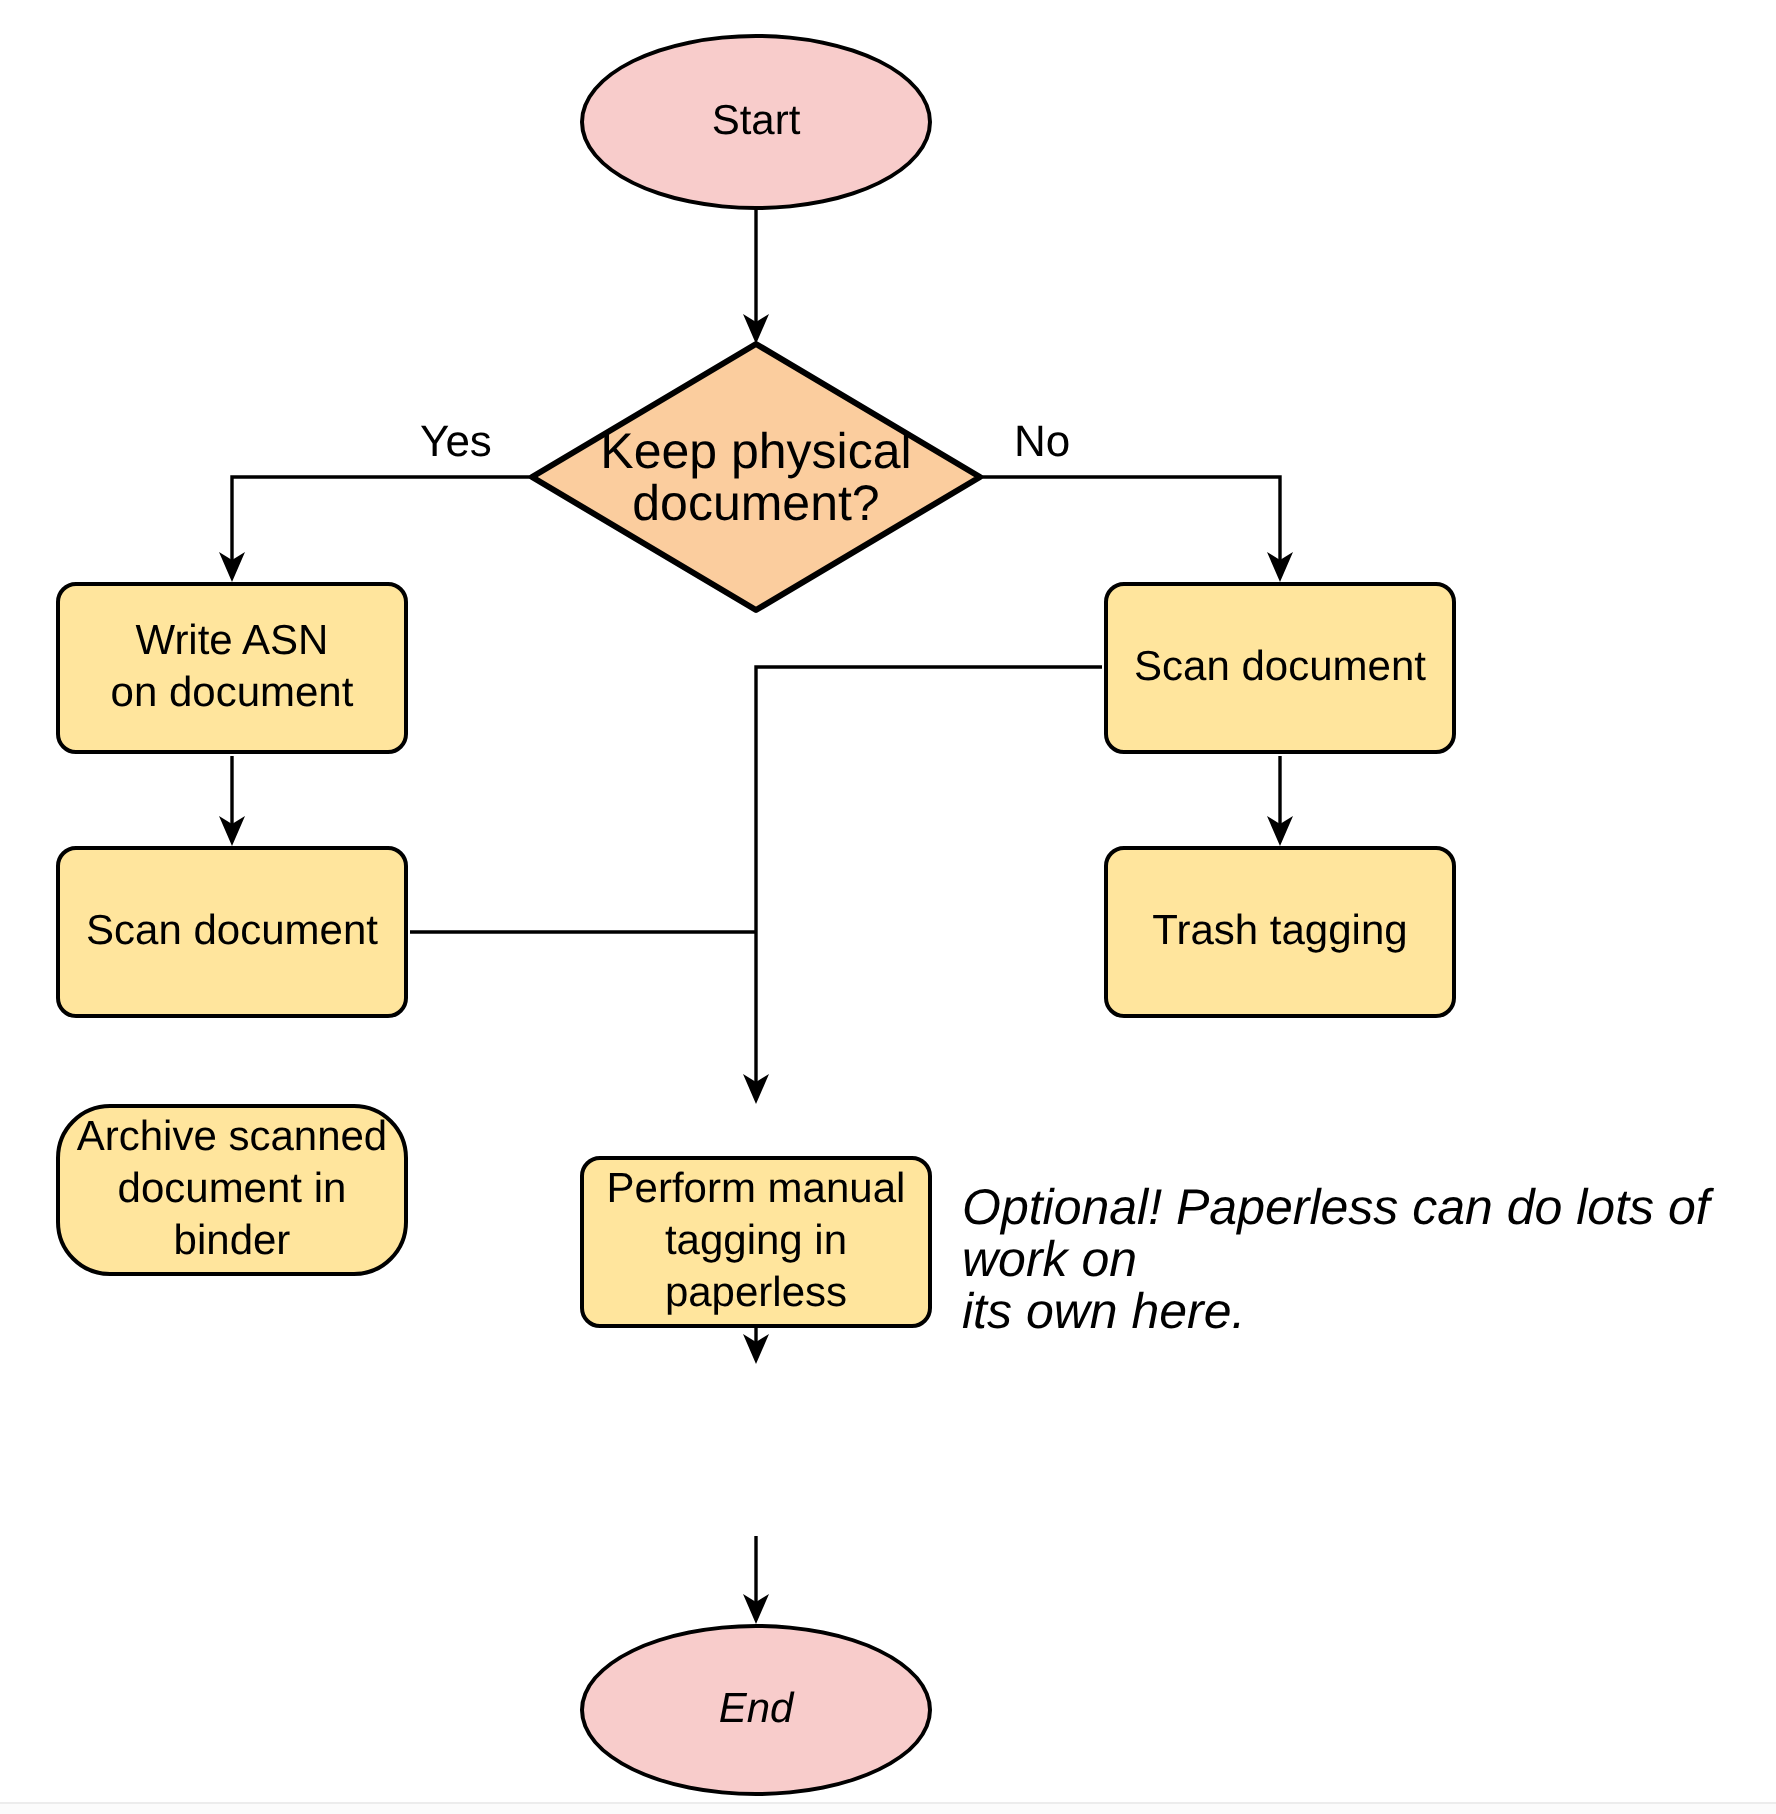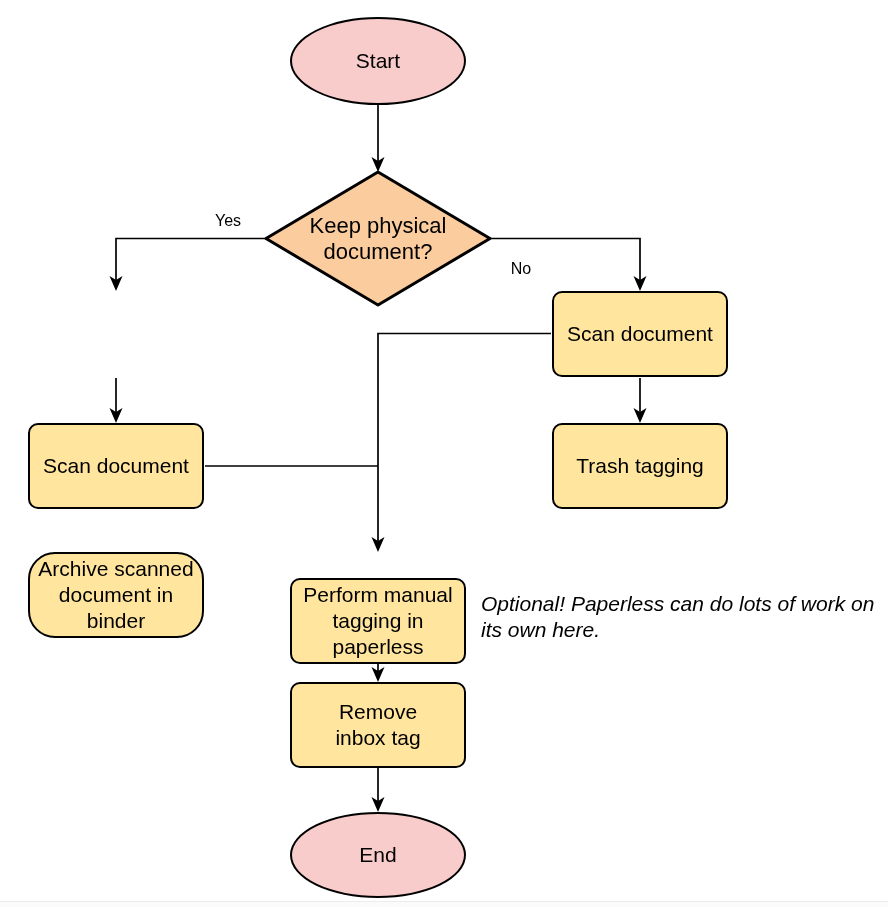--- a/index.html
+++ b/index.html
@@ -17,28 +17,28 @@
           display: flex; align-items: center; justify-content: center;
           text-align: center; font-size: 21px; line-height: 26px; }
   .node .label { white-space: pre-line; }
 
   .process { width: 176px; height: 86px; background: #ffe59d;
              border: 2.8px solid #000000; border-radius: 10px; }
   .terminator { width: 176px; background: #f8cccb;
                 border: 2.8px solid #000000; border-radius: 50%; }
   .decision-label { position: absolute; left: 266px; top: 172px; width: 224px; height: 133px;
                     display: flex; align-items: center; justify-content: center;
-                    text-align: center; font-size: 22px; line-height: 26px; }
+                    text-align: center; font-size: 25px; line-height: 26px; }
   .decision-label .label { white-space: pre-line; }
 
   .edge-label { position: absolute; width: 46px; text-align: center;
-                font-size: 16px; line-height: 20px; background: transparent; }
+                font-size: 22px; line-height: 20px; background: transparent; }
 
   .annotation { position: absolute; left: 481px; top: 591px;
-                font-style: italic; font-size: 21px; line-height: 26px;
+                font-style: italic; font-size: 25px; line-height: 26px;
                 white-space: pre-line; }
 
   .page-edge { position: absolute; left: 0; top: 901px; width: 888px; height: 1px;
                background: #ececec; }
   .page-margin { position: absolute; left: 0; top: 902px; width: 888px; height: 5px;
                  background: #fbfbfb; }
 </style>
 </head>
 <body>
 
@@ -88,22 +88,26 @@
   <div class="node terminator" style="left:290px; top:17px; height:88px;">
     <span class="label">Start</span>
   </div>
 
   <div class="decision-label">
     <span class="label">Keep physical
 document?</span>
   </div>
 
   <div class="edge-label" style="left:205px; top:211px;">Yes</div>
-  <div class="edge-label" style="left:498px; top:211px;margin-top:48px;">No</div>
+  <div class="edge-label" style="left:498px; top:211px;">No</div>
 
+  <div class="node process" style="left:28px; top:291px;">
+    <span class="label">Write ASN
+on document</span>
+  </div>
   <div class="node process" style="left:28px; top:423px;">
     <span class="label">Scan document</span>
   </div>
   <div class="node process" style="left:28px; top:552px;border-radius:27px;">
     <span class="label">Archive scanned
 document in
 binder</span>
   </div>
 
   <div class="node process" style="left:552px; top:291px;">
@@ -111,26 +115,22 @@
   </div>
   <div class="node process" style="left:552px; top:423px;">
     <span class="label">Trash tagging</span>
   </div>
 
   <div class="node process" style="left:290px; top:578px;">
     <span class="label">Perform manual
 tagging in
 paperless</span>
   </div>
-  <div class="node process" style="left:290px; top:682px;">
-    <span class="label">Remove
-inbox tag</span>
-  </div>
 
-  <div class="node terminator" style="left:290px; top:812px; height:86px;">
+  <div class="node terminator" style="left:290px; top:812px; height:86px;font-style:italic;">
     <span class="label">End</span>
   </div>
 
   <div class="annotation">Optional! Paperless can do lots of work on
 its own here.</div>
 
   <div class="page-edge"></div>
   <div class="page-margin"></div>
 
 </div>

